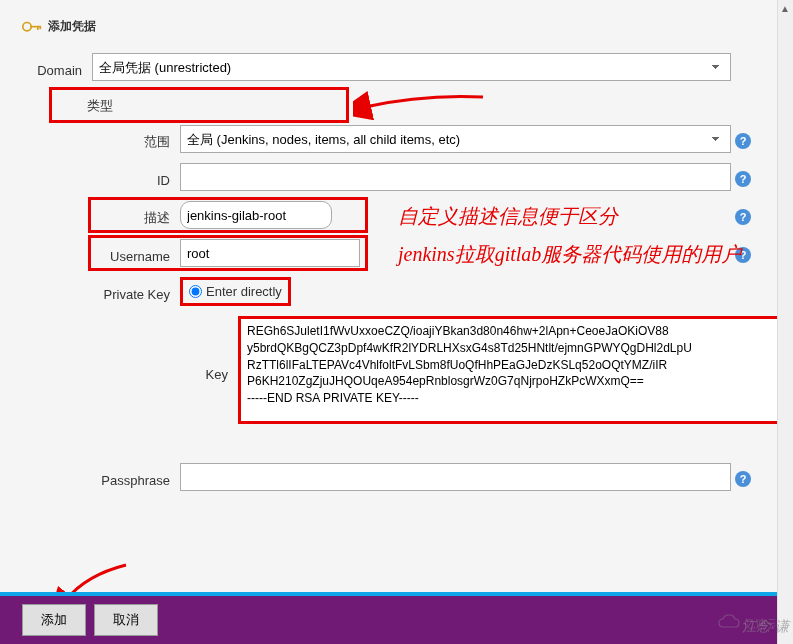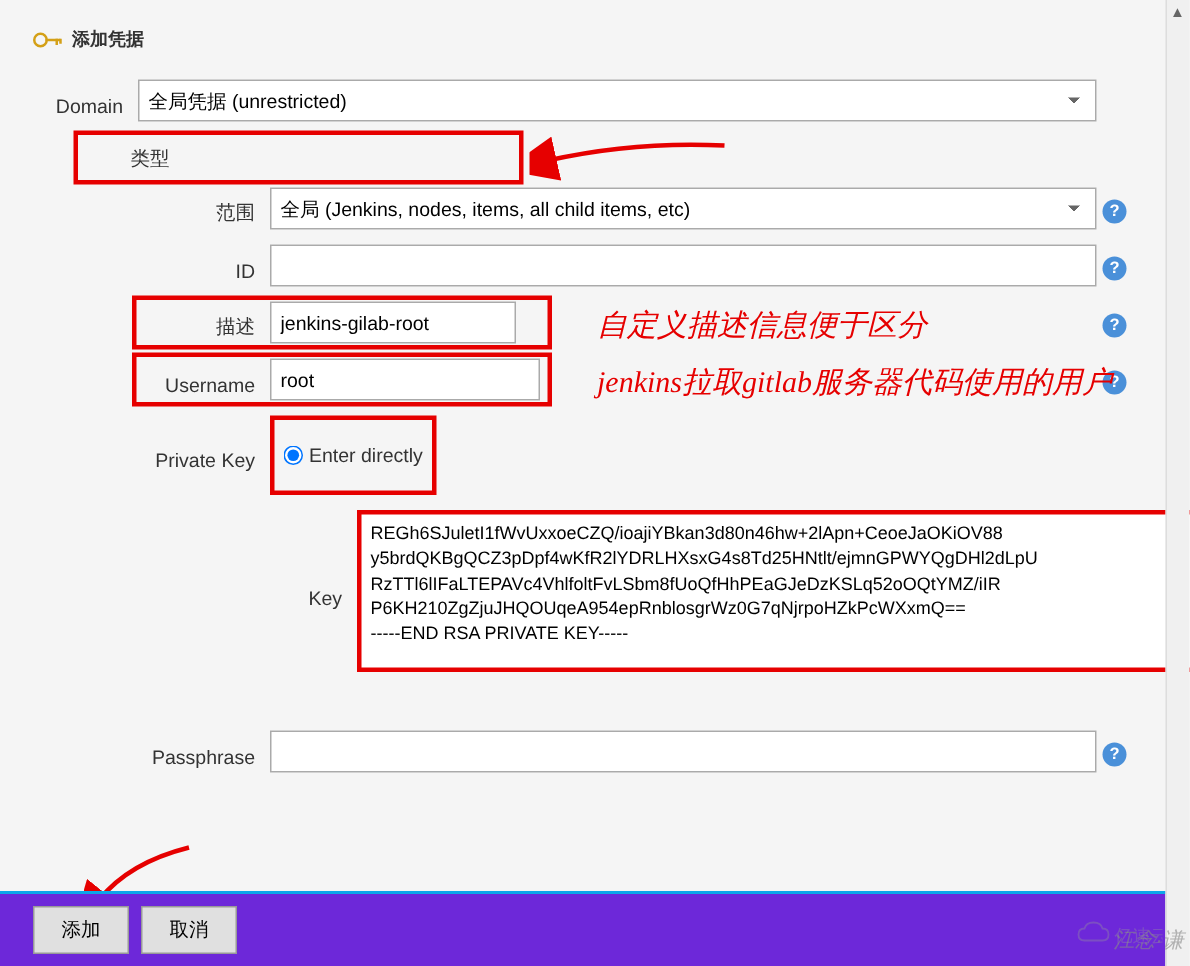--- a/index.html
+++ b/index.html
@@ -10,26 +10,26 @@
 .page-title { display: flex; align-items: center; gap: 6px; font-size: 12px; font-weight: bold; margin-bottom: 18px; }
 .key-icon { width: 20px; height: 14px; display: inline-block; }
 .form-row { display: flex; align-items: center; margin-bottom: 10px; }
 .form-label { width: 70px; text-align: right; padding-right: 10px; padding-top: 6px; color: #333; flex-shrink: 0; }
 .form-field { flex: 1; position: relative; }
 .help-col { width: 24px; flex-shrink: 0; display: flex; align-items: center; justify-content: center; padding-top: 4px; }
 .help-icon { width: 16px; height: 16px; border-radius: 50%; background: #4a90d9; color: #fff; font-size: 11px; font-weight: bold; display: flex; align-items: center; justify-content: center; cursor: pointer; }
 select, input[type=text], input[type=password], textarea { width: 100%; border: 1px solid #aaa; padding: 4px 6px; font-size: 13px; font-family: inherit; background: #fff; }
 select { height: 28px; appearance: none; background-image: linear-gradient(45deg, transparent 50%, #666 50%), linear-gradient(135deg, #666 50%, transparent 50%); background-position: calc(100% - 14px) 11px, calc(100% - 10px) 11px; background-size: 4px 4px, 4px 4px; background-repeat: no-repeat; }
 input[type=text], input[type=password] { height: 28px; }
-.radio-wrap { display: inline-flex; align-items: center; gap: 4px; padding: 16px 6px; border: 3px solid transparent; }
+.radio-wrap { display: inline-flex; align-items: center; gap: 4px; padding: 4px 6px; border: 3px solid transparent; }
 .red-box { border: 3px solid #e60000 !important; }
 .anno { font-family: "KaiTi", "STKaiti", serif; color: #e60000; font-size: 20px; font-style: italic; position: absolute; white-space: nowrap; }
 .key-textarea { width: 560px; height: 108px; font-family: Arial; font-size: 12px; line-height: 1.4; resize: none; overflow: hidden; padding: 4px 6px; }
 .key-box-wrap { position: relative; display: inline-block; }
-.bottom-bar { position: absolute; left: 0; right: 16px; bottom: 0; background: #6d28d9; border-top: 2px solid #0ea5e9; padding: 8px 22px; display: flex; gap: 8px; align-items: flex-end; }
+.bottom-bar { position: absolute; left: 0; right: 16px; bottom: 0; background: #701a75; border-top: 4px solid #0ea5e9; padding: 8px 22px; display: flex; gap: 8px; align-items: flex-end; }
 .btn { background: #e0e0e0; border: 1px solid #999; padding: 6px 18px; font-size: 13px; cursor: pointer; font-family: inherit; }
 .watermark { position: absolute; right: 4px; bottom: 8px; font-size: 14px; color: #888; opacity: 0.6; font-style: italic; }
 .wm-logo { position: absolute; right: 18px; bottom: 4px; opacity: 0.35; margin-top: 32px; }
 .arrow-svg { position: absolute; pointer-events: none; }
 .indent-block { margin-left: 70px; }
 </style>
 </head>
 <body>
 
 <div class="content">
@@ -85,21 +85,21 @@
       </div>
       <div class="help-col">
           <span class="help-icon">?</span>
         </div>
     </div>
 
     <div class="form-row" style="position:relative;">
       <div style="position:absolute; left:-4px; top:-4px; width:280px; height:36px; border:3px solid #e60000; pointer-events:none;"></div>
       <div class="form-label" style="width:88px;">描述</div>
       <div class="form-field">
-        <input type="text" style="width: 164px;" value="jenkins-gilab-root">
+        <input type="text" style="width: 152px; border-radius: 10px;" value="jenkins-gilab-root">
         <span class="anno" style="left:218px; top:2px;">自定义描述信息便于区分</span>
       </div>
       <div class="help-col">
           <span class="help-icon">?</span>
         </div>
     </div>
 
     <div class="form-row" style="position:relative;">
       <div style="position:absolute; left:-4px; top:-4px; width:280px; height:36px; border:3px solid #e60000; pointer-events:none;"></div>
       <div class="form-label" style="width:88px;">Username</div>

